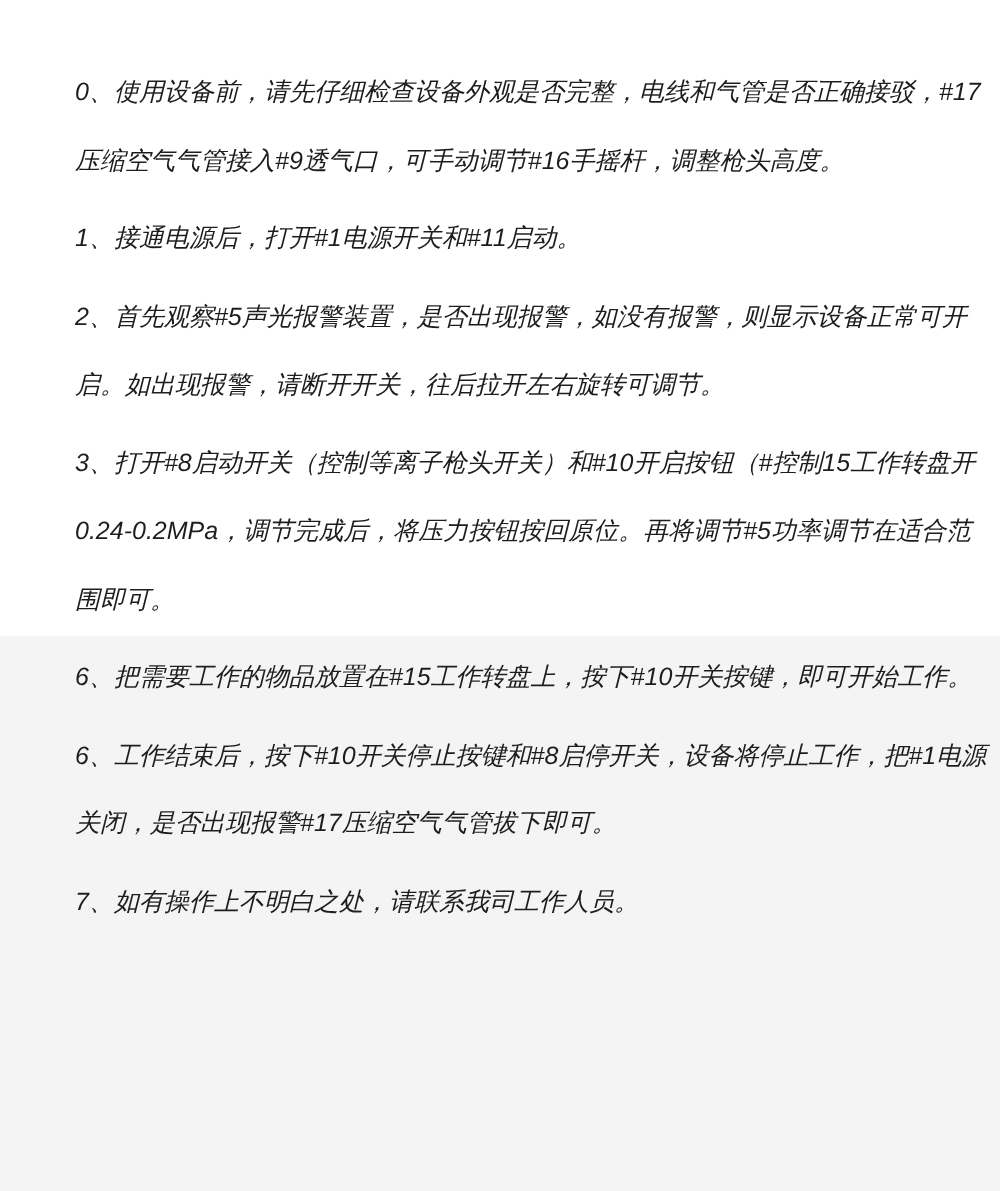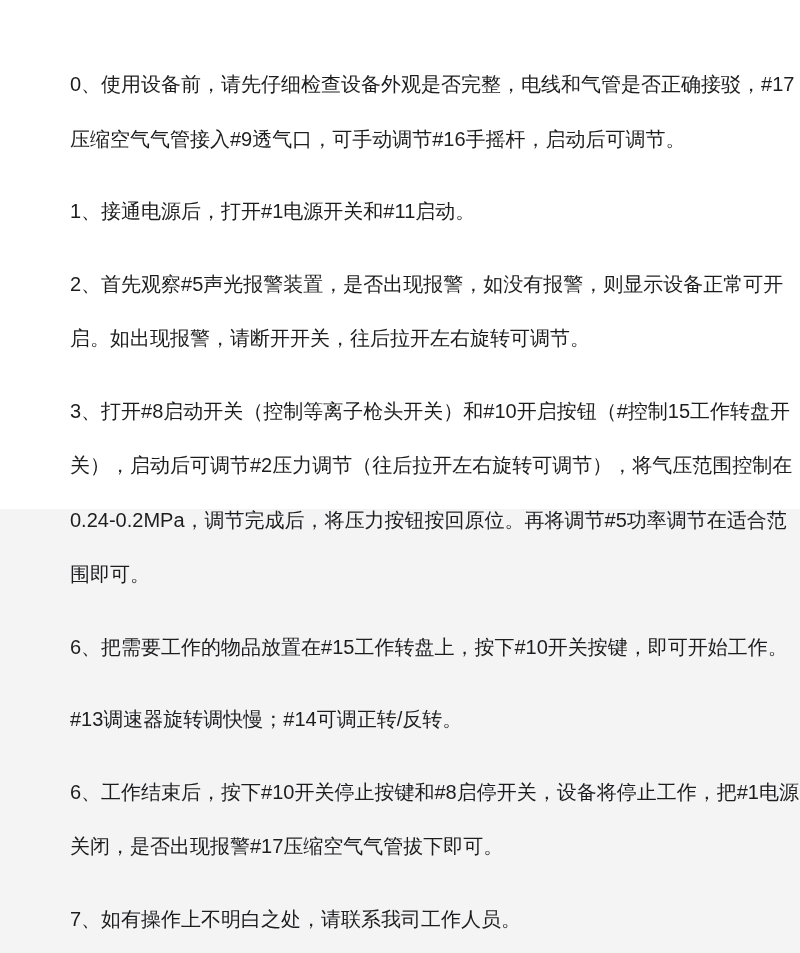--- a/index.html
+++ b/index.html
@@ -25,63 +25,62 @@
   .doc {
     position: absolute;
     left: 52px;
     top: 39px;
     right: 16px;
     color: #1d1d1f;
     font-size: 20px;
     line-height: 54.5px;
   }
   .para {
-    margin: 18px;
+    margin: 8px;
     padding: 0;
+    font-style: italic;
   }
   .line {
     white-space: nowrap;
     height: 54.5px;
     overflow: visible;
   }
 </style>
 </head>
 <body>
 
 <div class="lower-bg"></div>
 
 <div class="doc">
 
   <div class="para">
     <div class="line">0、使用设备前，请先仔细检查设备外观是否完整，电线和气管是否正确接驳，#17</div>
-    <div class="line">压缩空气气管接入#9透气口，可手动调节#16手摇杆，启动后可调节。</div>
+    <div class="line">压缩空气气管接入#9透气口，可手动调节#16手摇杆，调整枪头高度。</div>
   </div>
 
   <div class="para">
     <div class="line">1、接通电源后，打开#1电源开关和#11启动。</div>
   </div>
 
   <div class="para">
     <div class="line">2、首先观察#5声光报警装置，是否出现报警，如没有报警，则显示设备正常可开</div>
     <div class="line">启。如出现报警，请断开开关，往后拉开左右旋转可调节。</div>
   </div>
 
   <div class="para">
     <div class="line">3、打开#8启动开关（控制等离子枪头开关）和#10开启按钮（#控制15工作转盘开</div>
-    <div class="line">关），启动后可调节#2压力调节（往后拉开左右旋转可调节），将气压范围控制在</div>
     <div class="line">0.24-0.2MPa，调节完成后，将压力按钮按回原位。再将调节#5功率调节在适合范</div>
     <div class="line">围即可。</div>
   </div>
 
   <div class="para">
     <div class="line">6、把需要工作的物品放置在#15工作转盘上，按下#10开关按键，即可开始工作。</div>
   </div>
 
   <div class="para">
-    <div class="line">#13调速器旋转调快慢；#14可调正转/反转。</div>
   </div>
 
   <div class="para">
     <div class="line">6、工作结束后，按下#10开关停止按键和#8启停开关，设备将停止工作，把#1电源</div>
     <div class="line">关闭，是否出现报警#17压缩空气气管拔下即可。</div>
   </div>
 
   <div class="para">
     <div class="line">7、如有操作上不明白之处，请联系我司工作人员。</div>
   </div>

